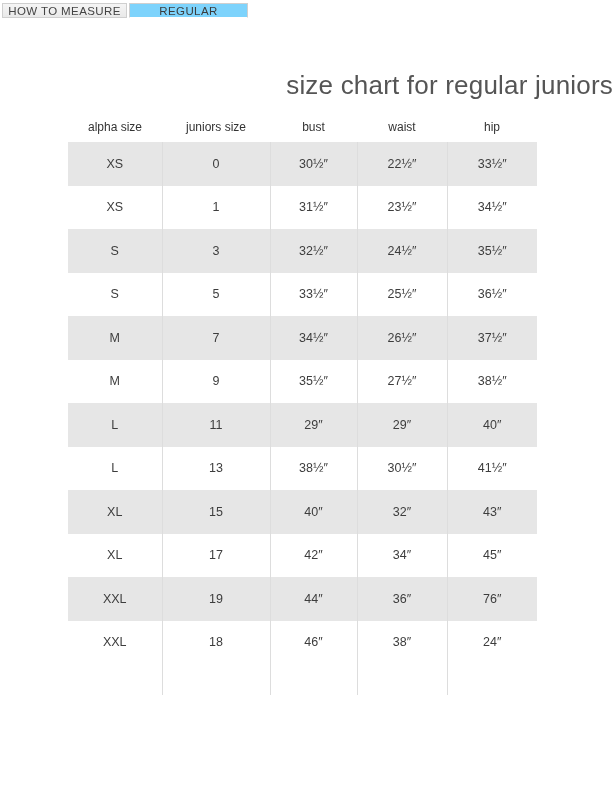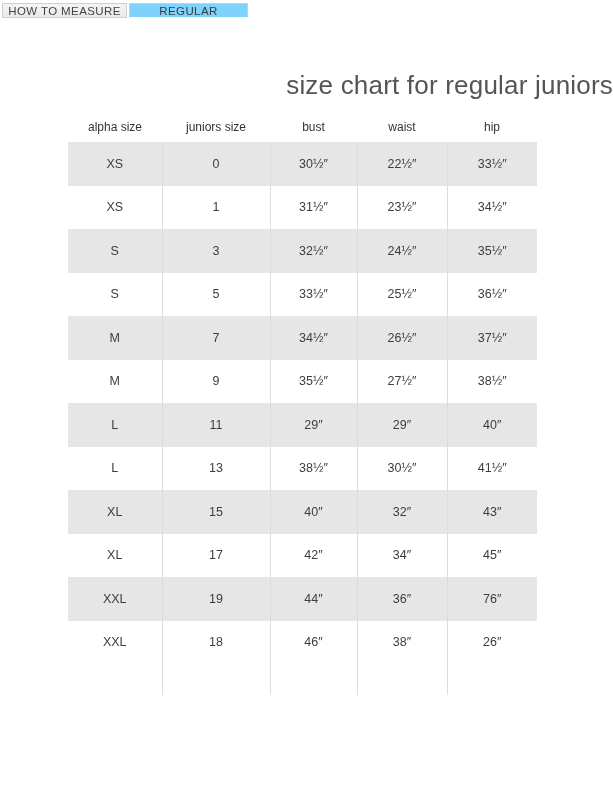--- a/index.html
+++ b/index.html
@@ -242,21 +242,21 @@
           <td>19</td>
           <td>44″</td>
           <td>36″</td>
           <td>76″</td>
         </tr>
         <tr class="plain">
           <td>XXL</td>
           <td>18</td>
           <td>46″</td>
           <td>38″</td>
-          <td>26″</td>
+          <td>24″</td>
         </tr>
       </tbody>
   </table>
 </div>
 
 <div class="divider-tails">
   <span class="dv-0"></span>
   <span class="dv-1"></span>
   <span class="dv-2"></span>
   <span class="dv-3"></span>

